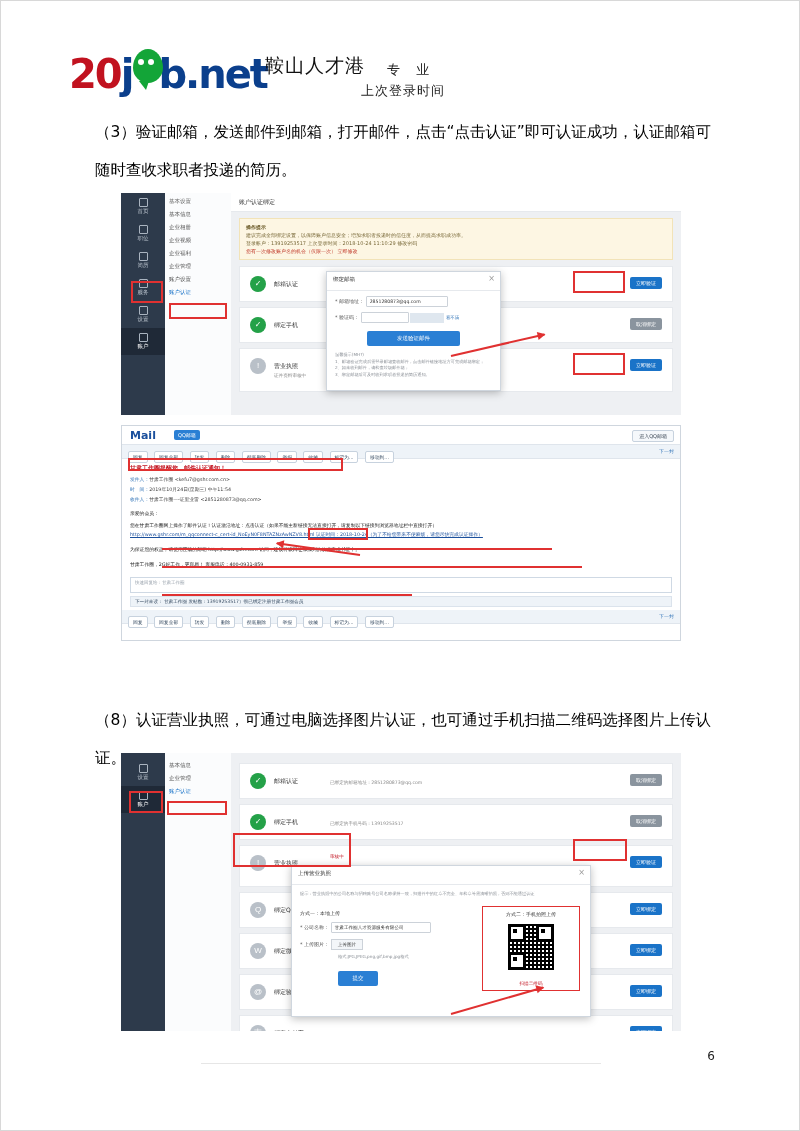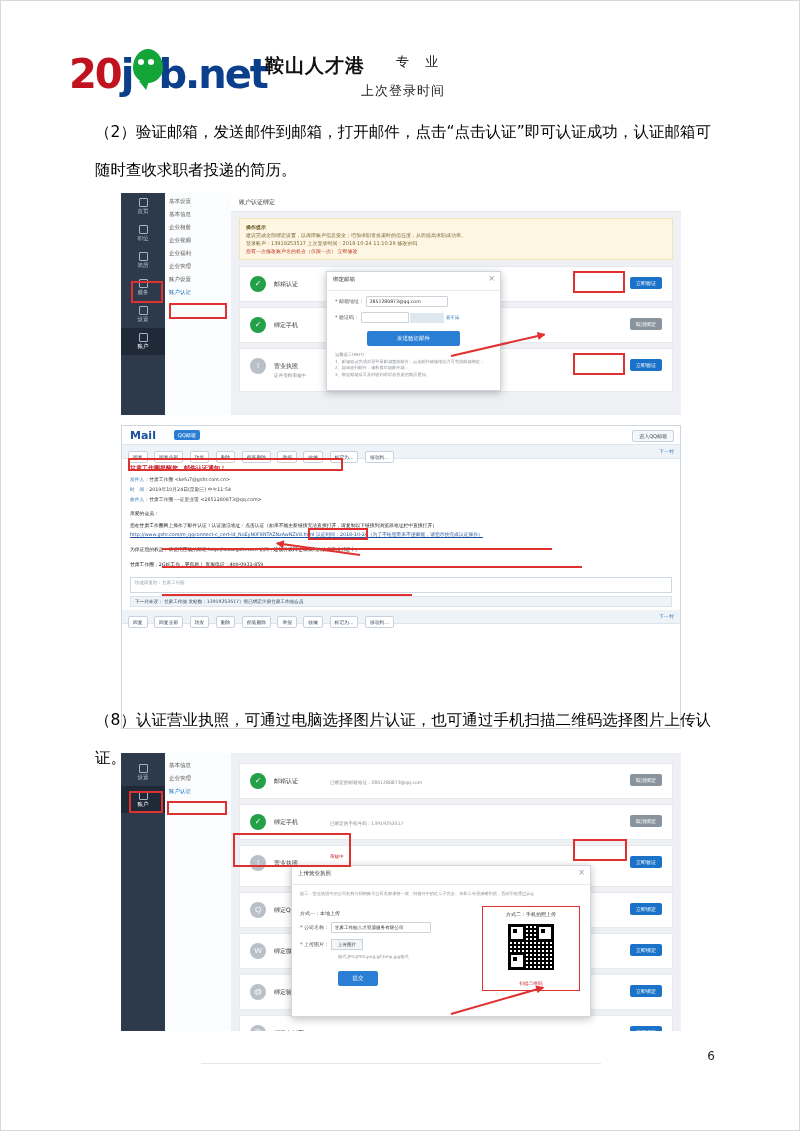--- a/index.html
+++ b/index.html
@@ -76,34 +76,33 @@
     width: 6px; height: 6px;
     border-radius: 50%;
     background: #fff;
     margin-right: 4px;
   }
   .logo-cn {
     position: absolute;
     left: 196px;
     top: 4px;
     font-size: 19px;
-    font-weight: bold;
+    font-weight: normal;
     color: #111;
     letter-spacing: 1px;
     font-family: "DejaVu Sans", sans-serif;
   }
   .logo-slogan1 {
     position: absolute;
     left: 318px;
-    top: 4px;
+    top: 12px;
     font-size: 13px;
     color: #222;
     letter-spacing: 6px;
     font-family: "DejaVu Sans", sans-serif;
-    margin-left: 9px;
   }
   .logo-slogan2 {
     position: absolute;
     left: 292px;
     top: 33px;
     font-size: 13px;
     color: #222;
     letter-spacing: 1px;
     font-family: "DejaVu Sans", sans-serif;
   }
@@ -123,21 +122,21 @@
   #para2 { top: 700px; }
 
   
   .shot {
     position: absolute;
     background: #f2f3f5;
     overflow: hidden;
     box-sizing: border-box;
   }
   #shot1 { left: 120px; top: 192px; width: 560px; height: 222px; background:#eceef1; }
-  #shot2 { left: 120px; top: 424px; width: 560px; height: 304px; background:#fff; border:1px solid #cfd6de;}
+  #shot2 { left: 120px; top: 424px; width: 560px; height: 216px; background:#fff; border:1px solid #cfd6de;}
   #shot3 { left: 120px; top: 752px; width: 560px; height: 278px; background:#eceef1; }
 
   
   .sidebar {
     position: absolute;
     left: 0; top: 0;
     width: 44px;
     height: 100%;
     background: #2d3a4b;
     color: #cfd6de;
@@ -502,21 +501,21 @@
       <div class="logo-bubble-eyes">
           <span></span>
           <span></span>
         </div>
     </div>
     <div class="logo-cn">鞍山人才港</div>
     <div class="logo-slogan1">专 业</div>
     <div class="logo-slogan2">上次登录时间</div>
   </div>
 
-  <div class="para" id="para1">（2）验证邮箱，发送邮件到邮箱，打开邮件，点击“点击认证”即可认证成功，认证邮箱可随时查收求职者投递的简历。</div>
+  <div class="para" id="para1">（3）验证邮箱，发送邮件到邮箱，打开邮件，点击“点击认证”即可认证成功，认证邮箱可随时查收求职者投递的简历。</div>
 
   <div class="shot" id="shot1">
 
     <div class="sidebar">
       <div class="sb-item"><span class="ic"></span><span>首页</span></div>
       <div class="sb-item"><span class="ic"></span><span>职位</span></div>
       <div class="sb-item"><span class="ic"></span><span>简历</span></div>
       <div class="sb-item"><span class="ic"></span><span>服务</span></div>
       <div class="sb-item"><span class="ic"></span><span>设置</span></div>
       <div class="sb-item active"><span class="ic"></span><span>账户</span></div>

